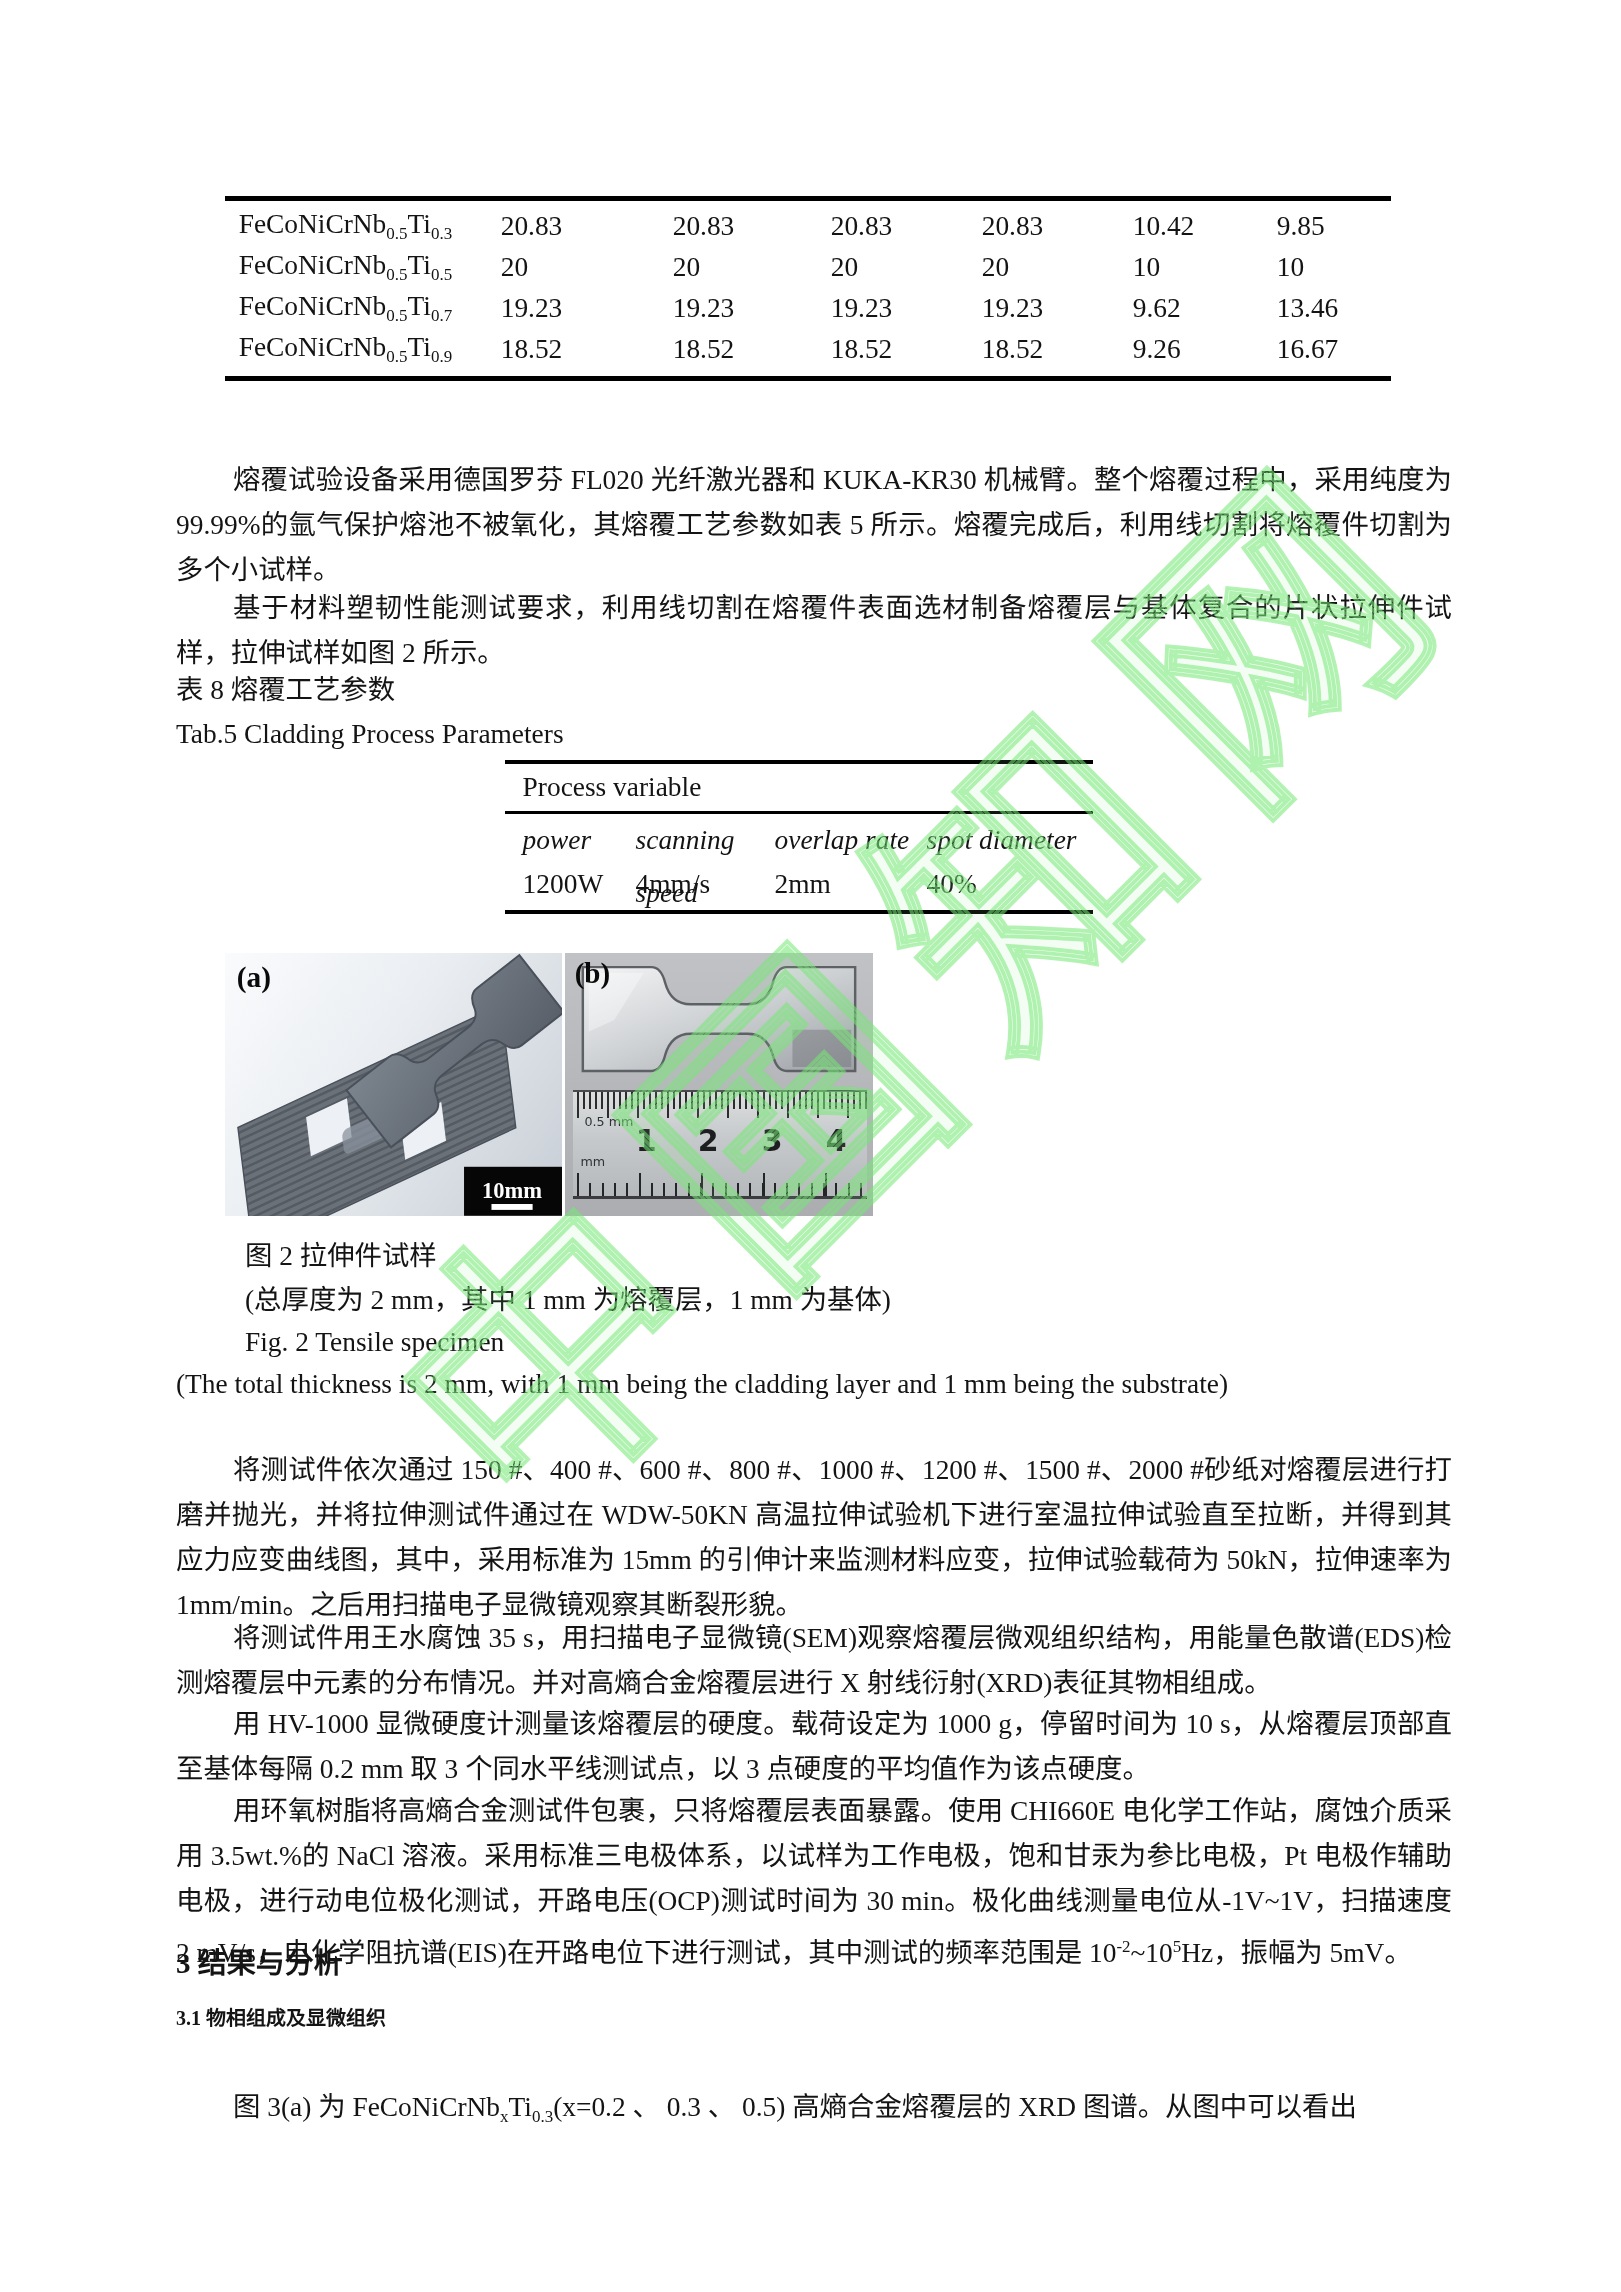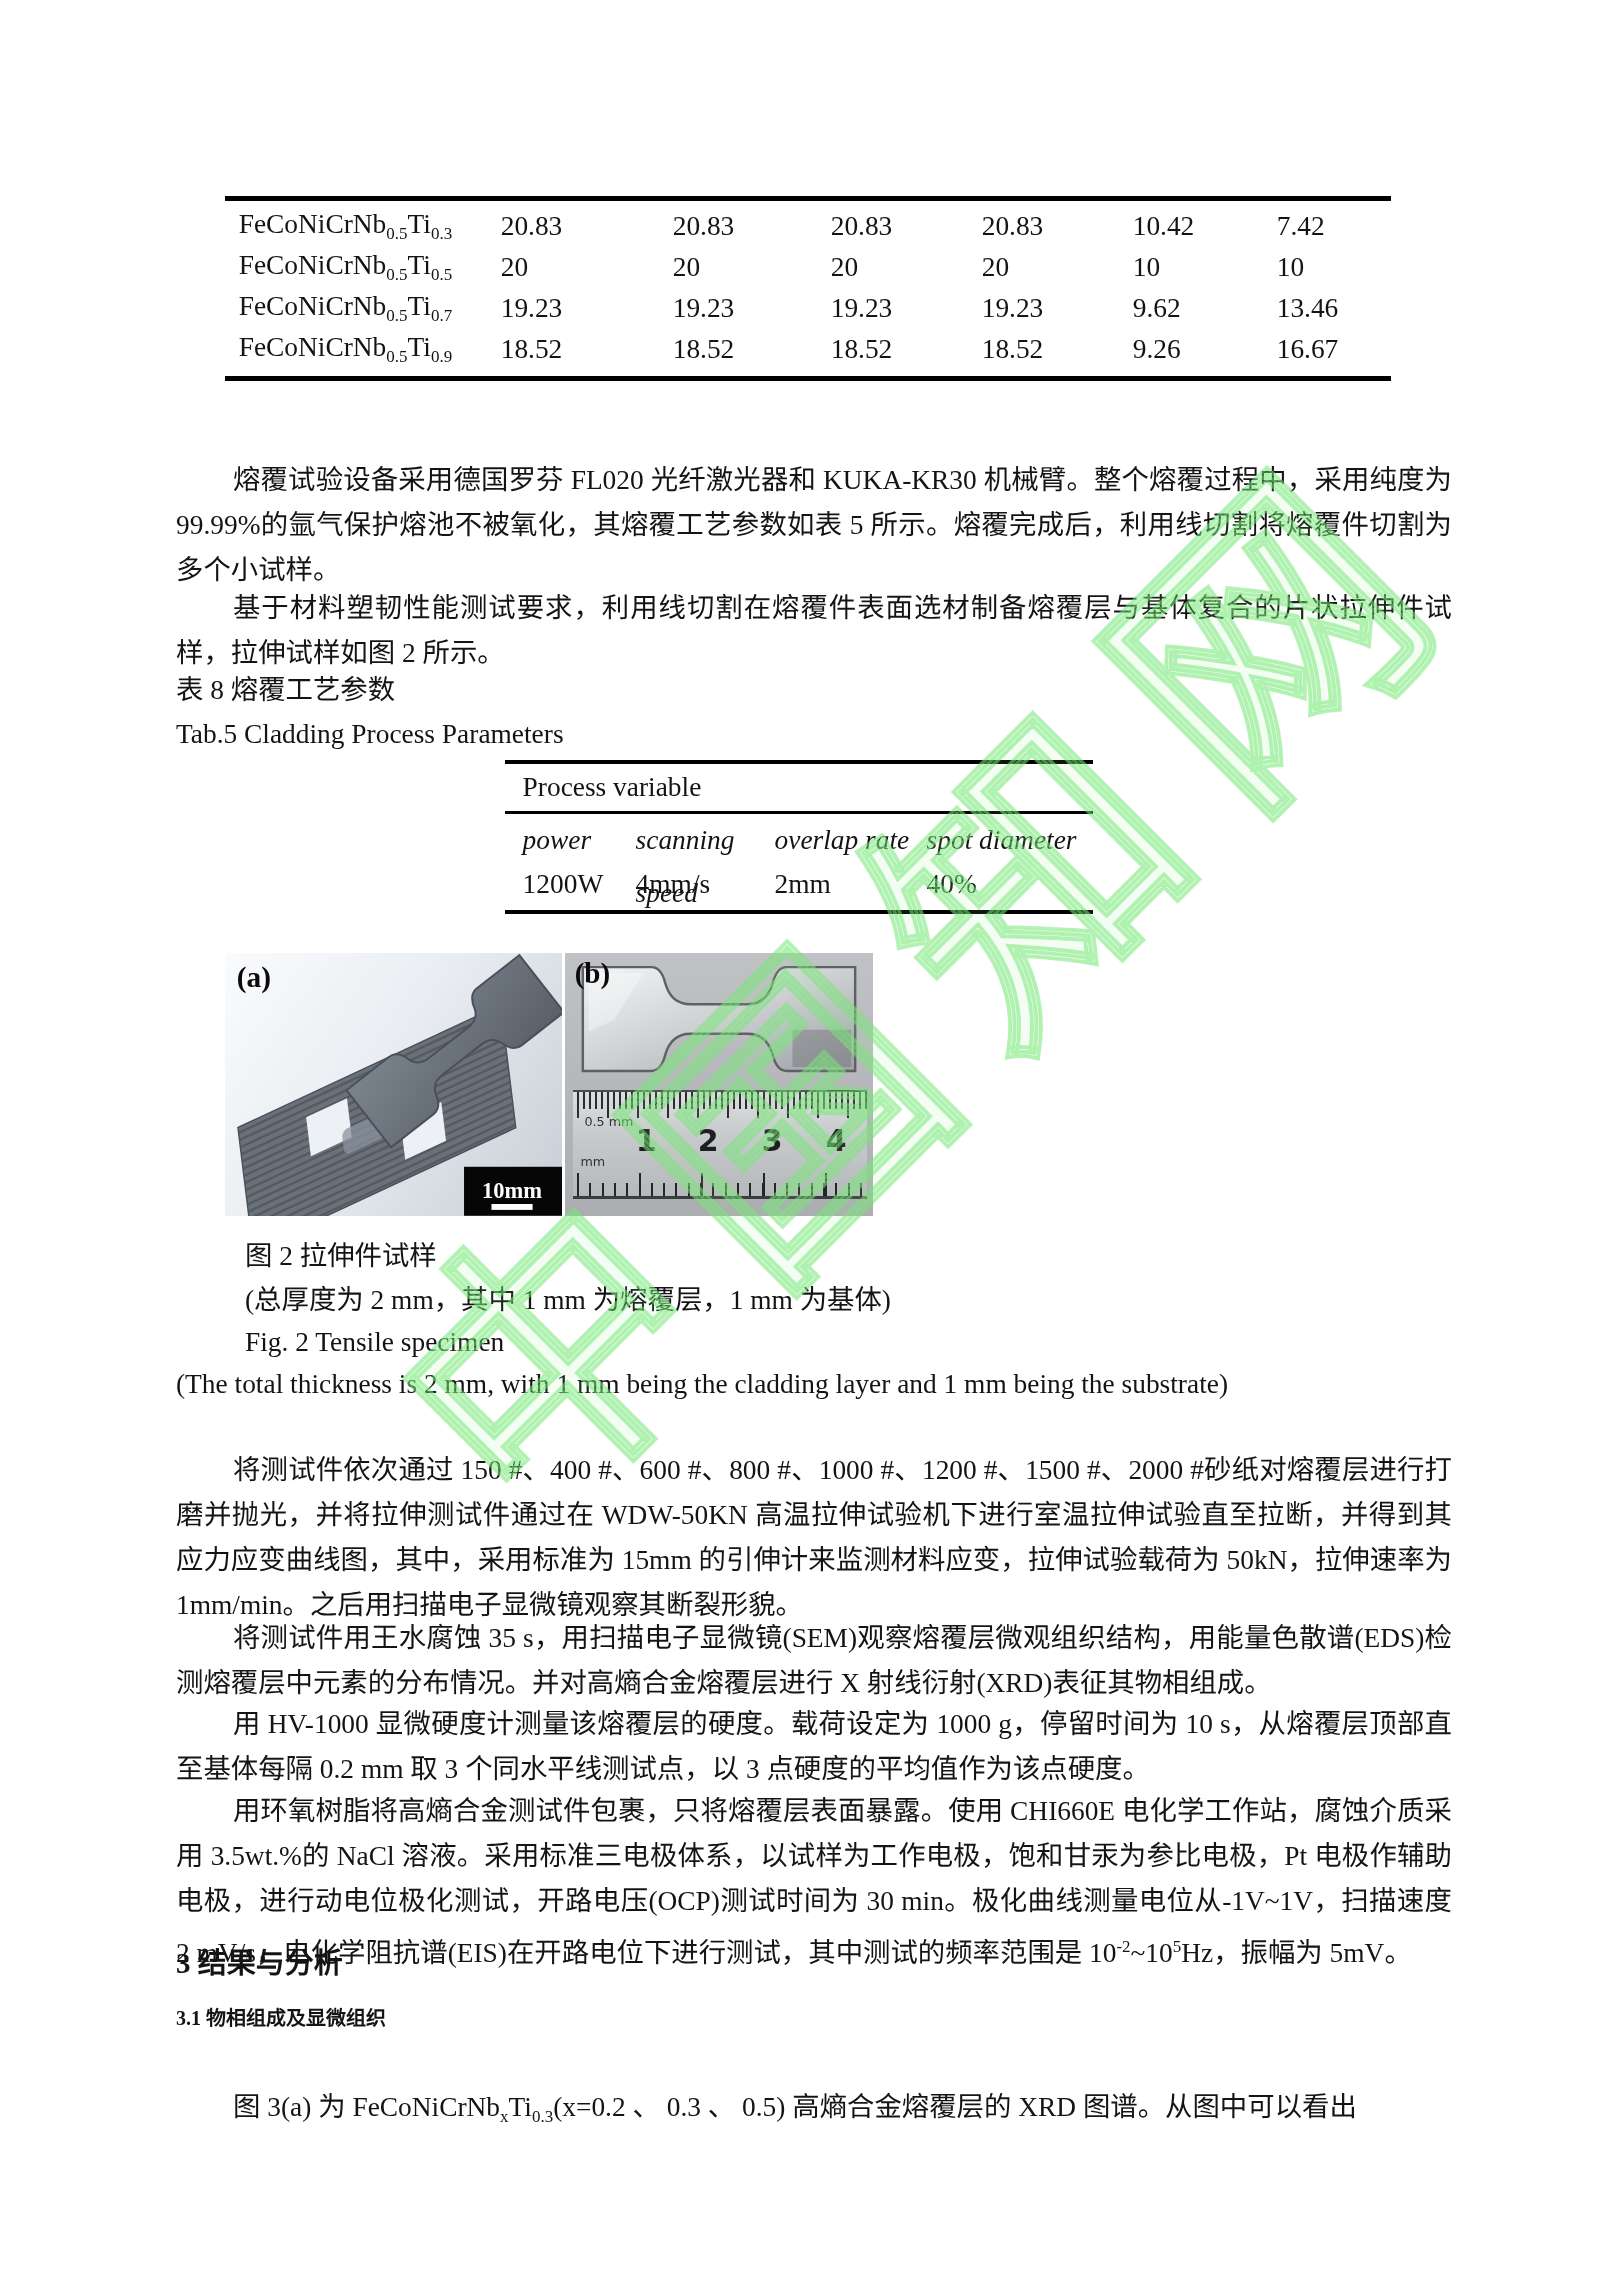--- a/index.html
+++ b/index.html
@@ -74,21 +74,21 @@
   <div class="watermark">中国知网</div>
 
   <div class="comp-table">
     <div class="comp-row">
       <span class="cell">FeCoNiCrNb<sub>0.5</sub>Ti<sub>0.3</sub></span>
       <span class="cell">20.83</span>
       <span class="cell">20.83</span>
       <span class="cell">20.83</span>
       <span class="cell">20.83</span>
       <span class="cell">10.42</span>
-      <span class="cell">7.42</span>
+      <span class="cell">9.85</span>
     </div>
     <div class="comp-row">
       <span class="cell">FeCoNiCrNb<sub>0.5</sub>Ti<sub>0.5</sub></span>
       <span class="cell">20</span>
       <span class="cell">20</span>
       <span class="cell">20</span>
       <span class="cell">20</span>
       <span class="cell">10</span>
       <span class="cell">10</span>
     </div>

